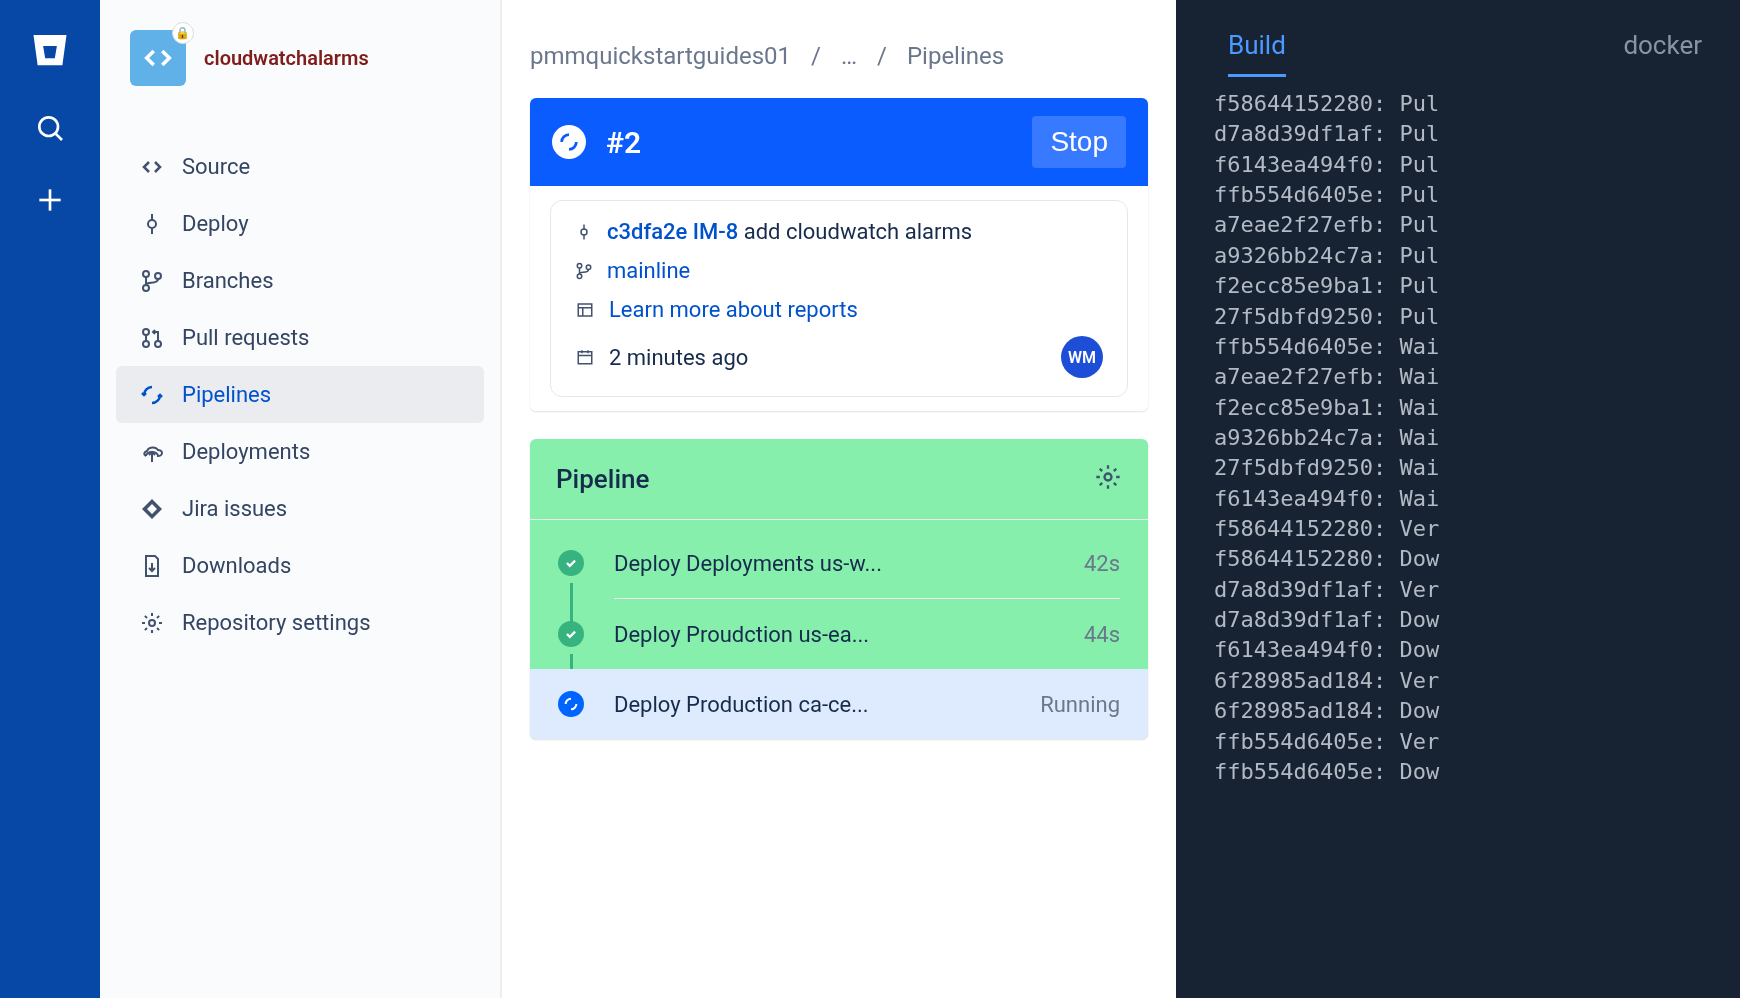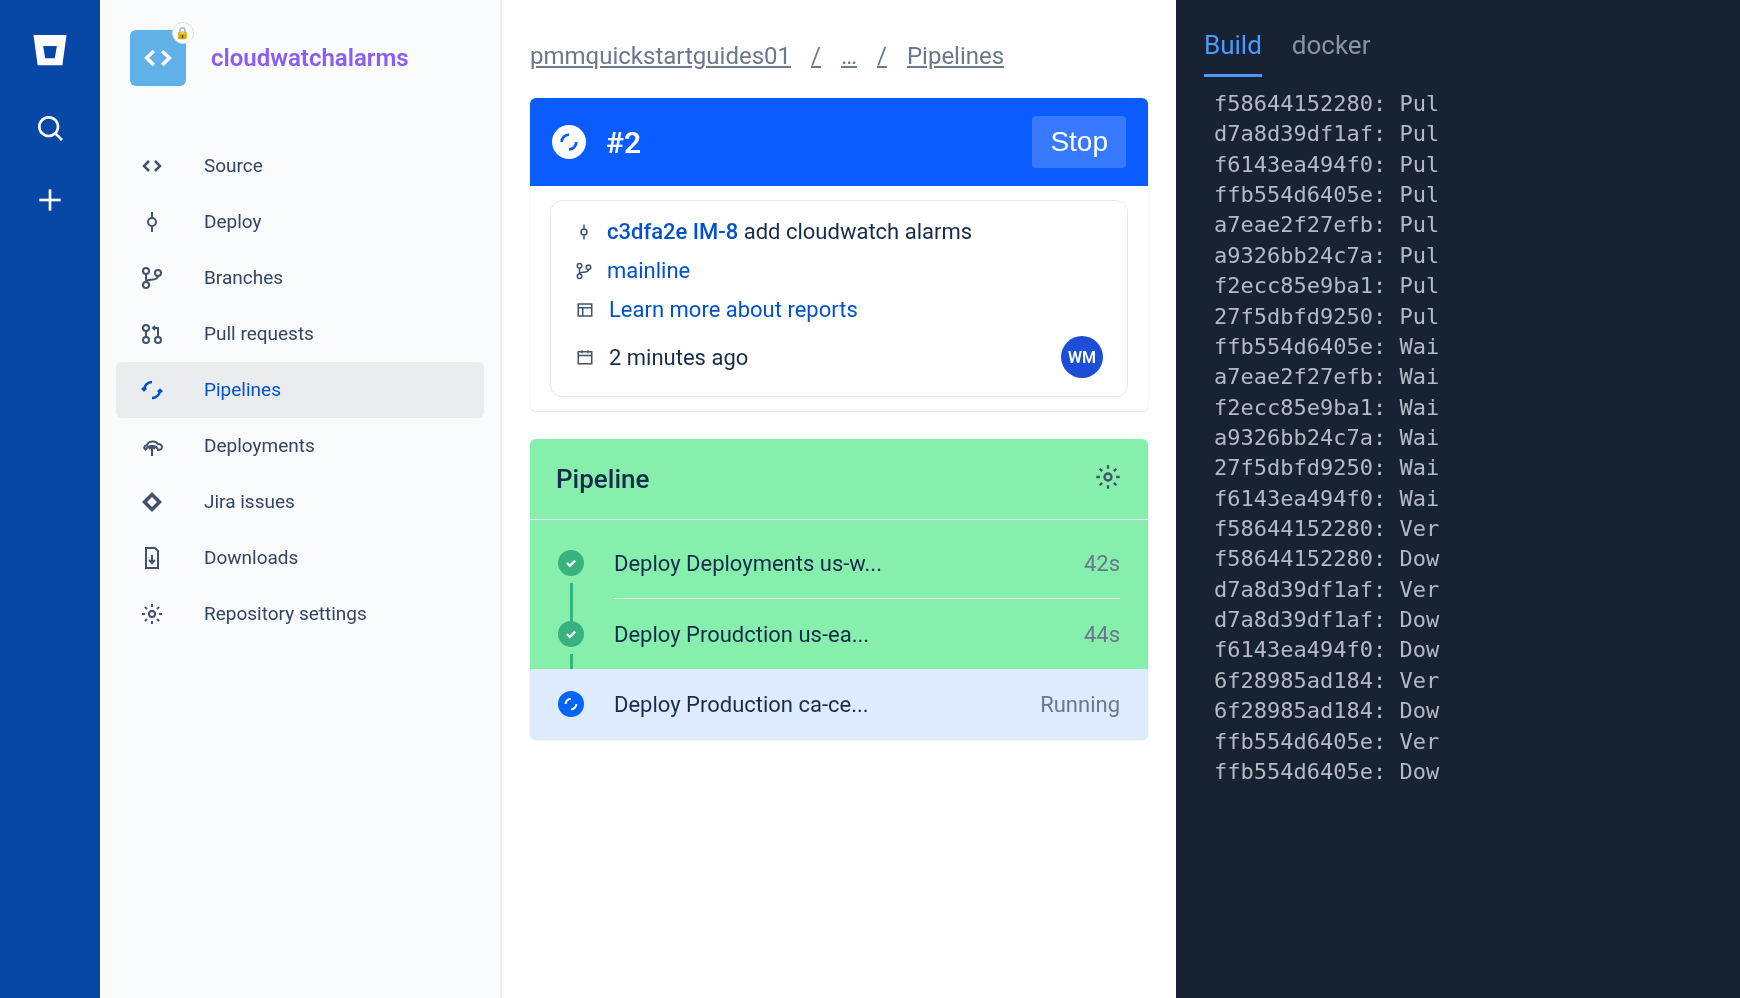--- a/index.html
+++ b/index.html
@@ -54,34 +54,33 @@
       top:-8px; right:-8px;
       width:22px;height:22px;
       background:#fff;
       border:1px solid #ddd;
       border-radius:50%;
       display:flex;align-items:center;justify-content:center;
       font-size:12px;
       color:#555;
     }
     .repo-name {
-      font-size: 24px;
+      font-size: 20px;
       font-weight: 600;
-      color:#8b5cf6;
-      margin-left:7px;
+      color:#7f1d1d;
     }
 
     .nav-list { list-style:none; margin-top: 24px; }
     .nav-item {
       display:flex;
-      align-items:flex-start;
-      gap: 40px;
+      align-items:flex-end;
+      gap: 18px;
       padding: 16px 24px;
       border-radius: 6px;
-      font-size: 19px;
+      font-size: 22px;
       color:#344563;
       cursor:pointer;
     }
     .nav-item.active {
       background: #EBECF0;
       color:#0052CC;
     }
     .nav-item.active .nav-icon svg { stroke:#0052CC; fill:none; }
     .nav-icon { width:24px; display:flex; justify-content:center; }
 
@@ -91,21 +90,20 @@
       padding: 42px 28px 0 28px;
       overflow:hidden;
     }
     .breadcrumbs {
       display:flex;
       align-items:center;
       gap: 20px;
       font-size: 24px;
       color:#6B778C;
       margin-bottom: 28px;
-      text-decoration: underline;
     }
     .breadcrumbs a { color:#6B778C; text-decoration:none; }
 
     .run-card {
       background:#fff;
       border-radius:6px;
       box-shadow: 0 1px 2px rgba(0,0,0,0.12);
       margin-bottom: 28px;
       overflow:hidden;
     }
@@ -210,22 +208,23 @@
       flex:1;
       background:#172332;
       color:#C1C7D0;
       display:flex;
       flex-direction:column;
       overflow:hidden;
     }
     .term-tabs {
       display:flex;
       gap: 30px;
-      padding: 30px 38px 0 28px;
+      padding: 30px 38px 0 52px;
       font-size:26px;
+      justify-content:space-between;
     }
     .term-tab { color:#8993A4; padding-bottom:14px; cursor:pointer; }
     .term-tab.active { color:#4C9AFF; border-bottom:3px solid #4C9AFF; }
     .term-body {
       padding: 12px 0 0 38px;
       font-family: "SF Mono", Menlo, Consolas, monospace;
       font-size:22px;
       line-height: 1.38;
       white-space: pre;
       overflow:hidden;

